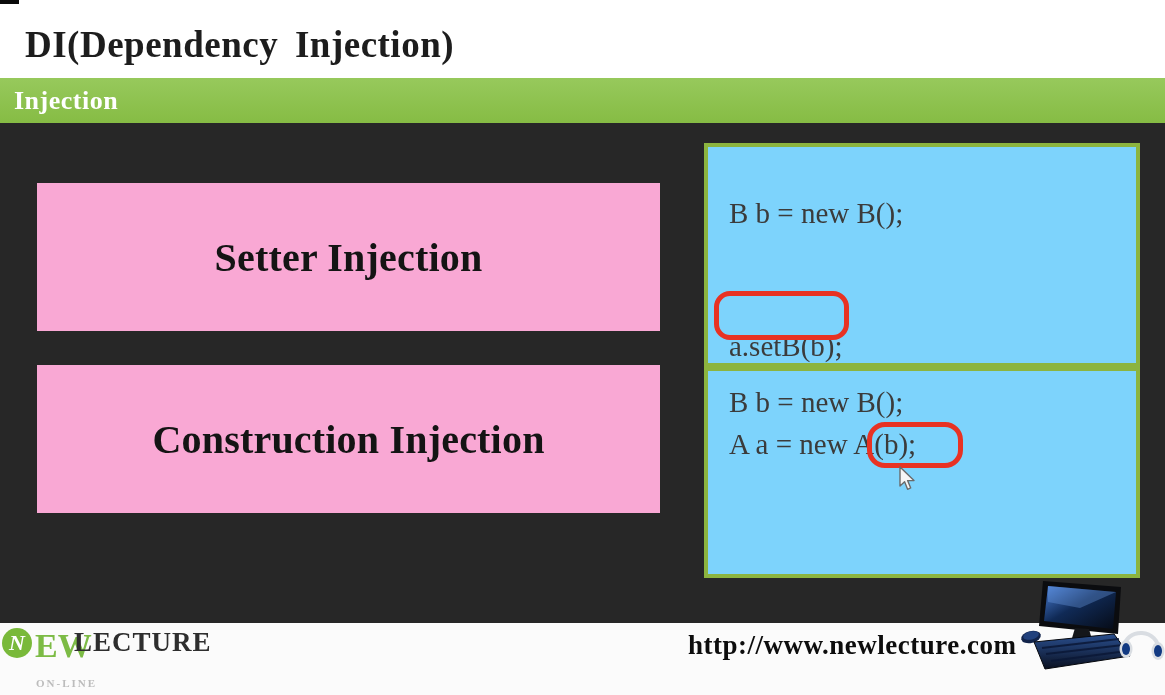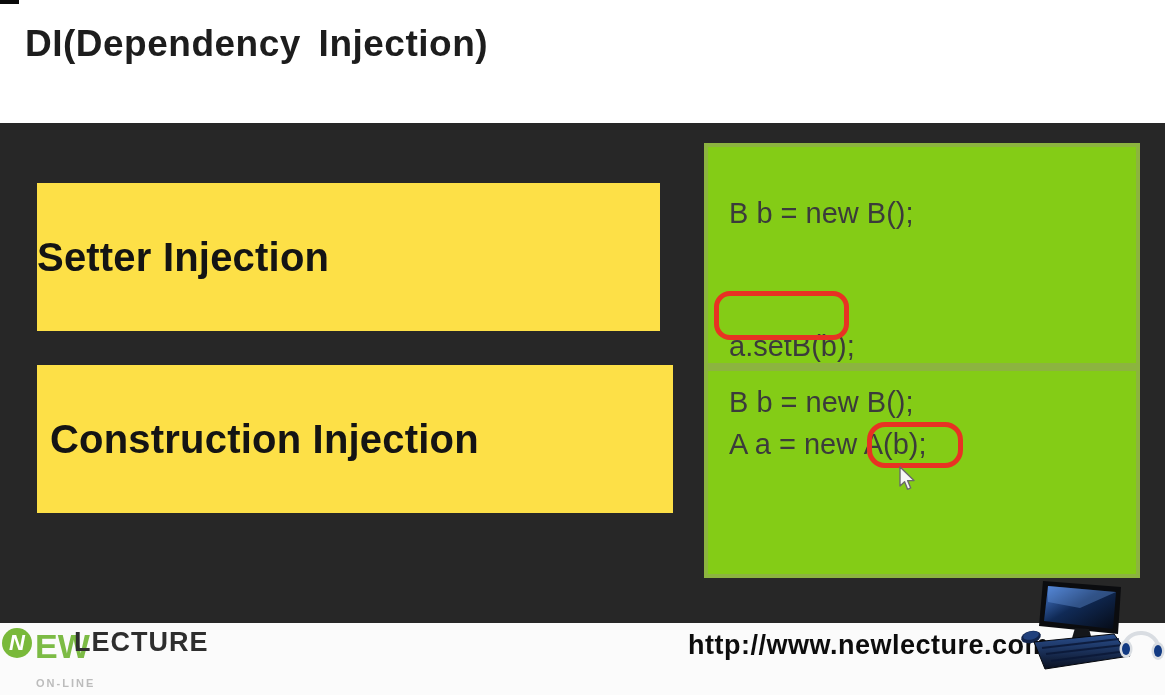--- a/index.html
+++ b/index.html
@@ -1,36 +1,36 @@
 <!DOCTYPE html>
 <html><head>
 <meta charset="utf-8">
 <style>
   html,body{margin:0;padding:0;background:#444;}
   .slide{position:relative;width:1165px;height:695px;background:#ffffff;overflow:hidden;
-         font-family:Liberation Sans, sans-serif;}
+         font-family:Liberation Serif, serif;}
   
   .notch{position:absolute;left:0;top:0;width:19px;height:4px;background:#0a0a0a;}
   
   .title{position:absolute;left:25px;top:23px;margin:0;font-size:37px;font-weight:bold;
          color:#1d1d1d;letter-spacing:0.5px;word-spacing:7px;white-space:nowrap;}
   
   .banner{position:absolute;left:0;top:78px;width:100%;height:45px;
           background:linear-gradient(180deg,#97c95c 0%,#86bc44 100%);}
   .banner .banner-label{position:absolute;left:14px;top:50%;transform:translateY(-50%);
           color:#ffffff;font-weight:bold;font-size:26px;letter-spacing:0.5px;}
   
   .main{position:absolute;left:0;top:123px;width:100%;height:500px;background:#272727;}
-  .type-box{position:absolute;left:37px;width:623px;height:148px;background:#fde047;
-            display:flex;align-items:center;}
+  .type-box{position:absolute;left:37px;width:623px;height:148px;background:#f9a8d4;
+            display:flex;align-items:center;justify-content:center;}
   .type-box.box1{top:60px;}
-  .type-box.box2{top:242px;padding-left:13px;}
+  .type-box.box2{top:242px;}
   .type-box span{font-size:40px;font-weight:bold;color:#141414;letter-spacing:0.2px;}
   
-  .panel{position:absolute;left:704px;width:436px;background:#84cc16;
+  .panel{position:absolute;left:704px;width:436px;background:#7dd3fc;
          border:4px solid #8cb43f;box-sizing:border-box;}
   .panel.p1{top:20px;height:224px;}
   .panel.p2{top:244px;height:211px;}
   .code{position:absolute;left:21px;font-size:29px;color:#3b3b3b;white-space:pre;line-height:1.1;}
   .p1 .cl1{top:51px;} .p1 .cl2{top:96px;} .p1 .cl3{top:153px;margin-top:31px;}
   .p2 .cl1{top:16px;} .p2 .cl2{top:58px;}
   .redbox{position:absolute;border:5px solid #e83223;border-radius:16px;
           box-sizing:border-box;background:transparent;z-index:3;}
   .rb1{left:6px;top:144px;width:135px;height:49px;}
   .rb2{left:159px;top:51px;width:96px;height:46px;border-radius:18px;}
@@ -52,20 +52,23 @@
 </style>
 </head>
 <body>
 
 <div class="slide">
 
   <div class="notch"></div>
 
   <h1 class="title">DI(Dependency Injection)</h1>
 
+  <div class="banner">
+    <span class="banner-label">Injection</span>
+  </div>
 
   <div class="main">
 
     <div class="type-box box1">
       <span>Setter Injection</span>
     </div>
 
     <div class="type-box box2">
       <span>Construction Injection</span>
     </div>

